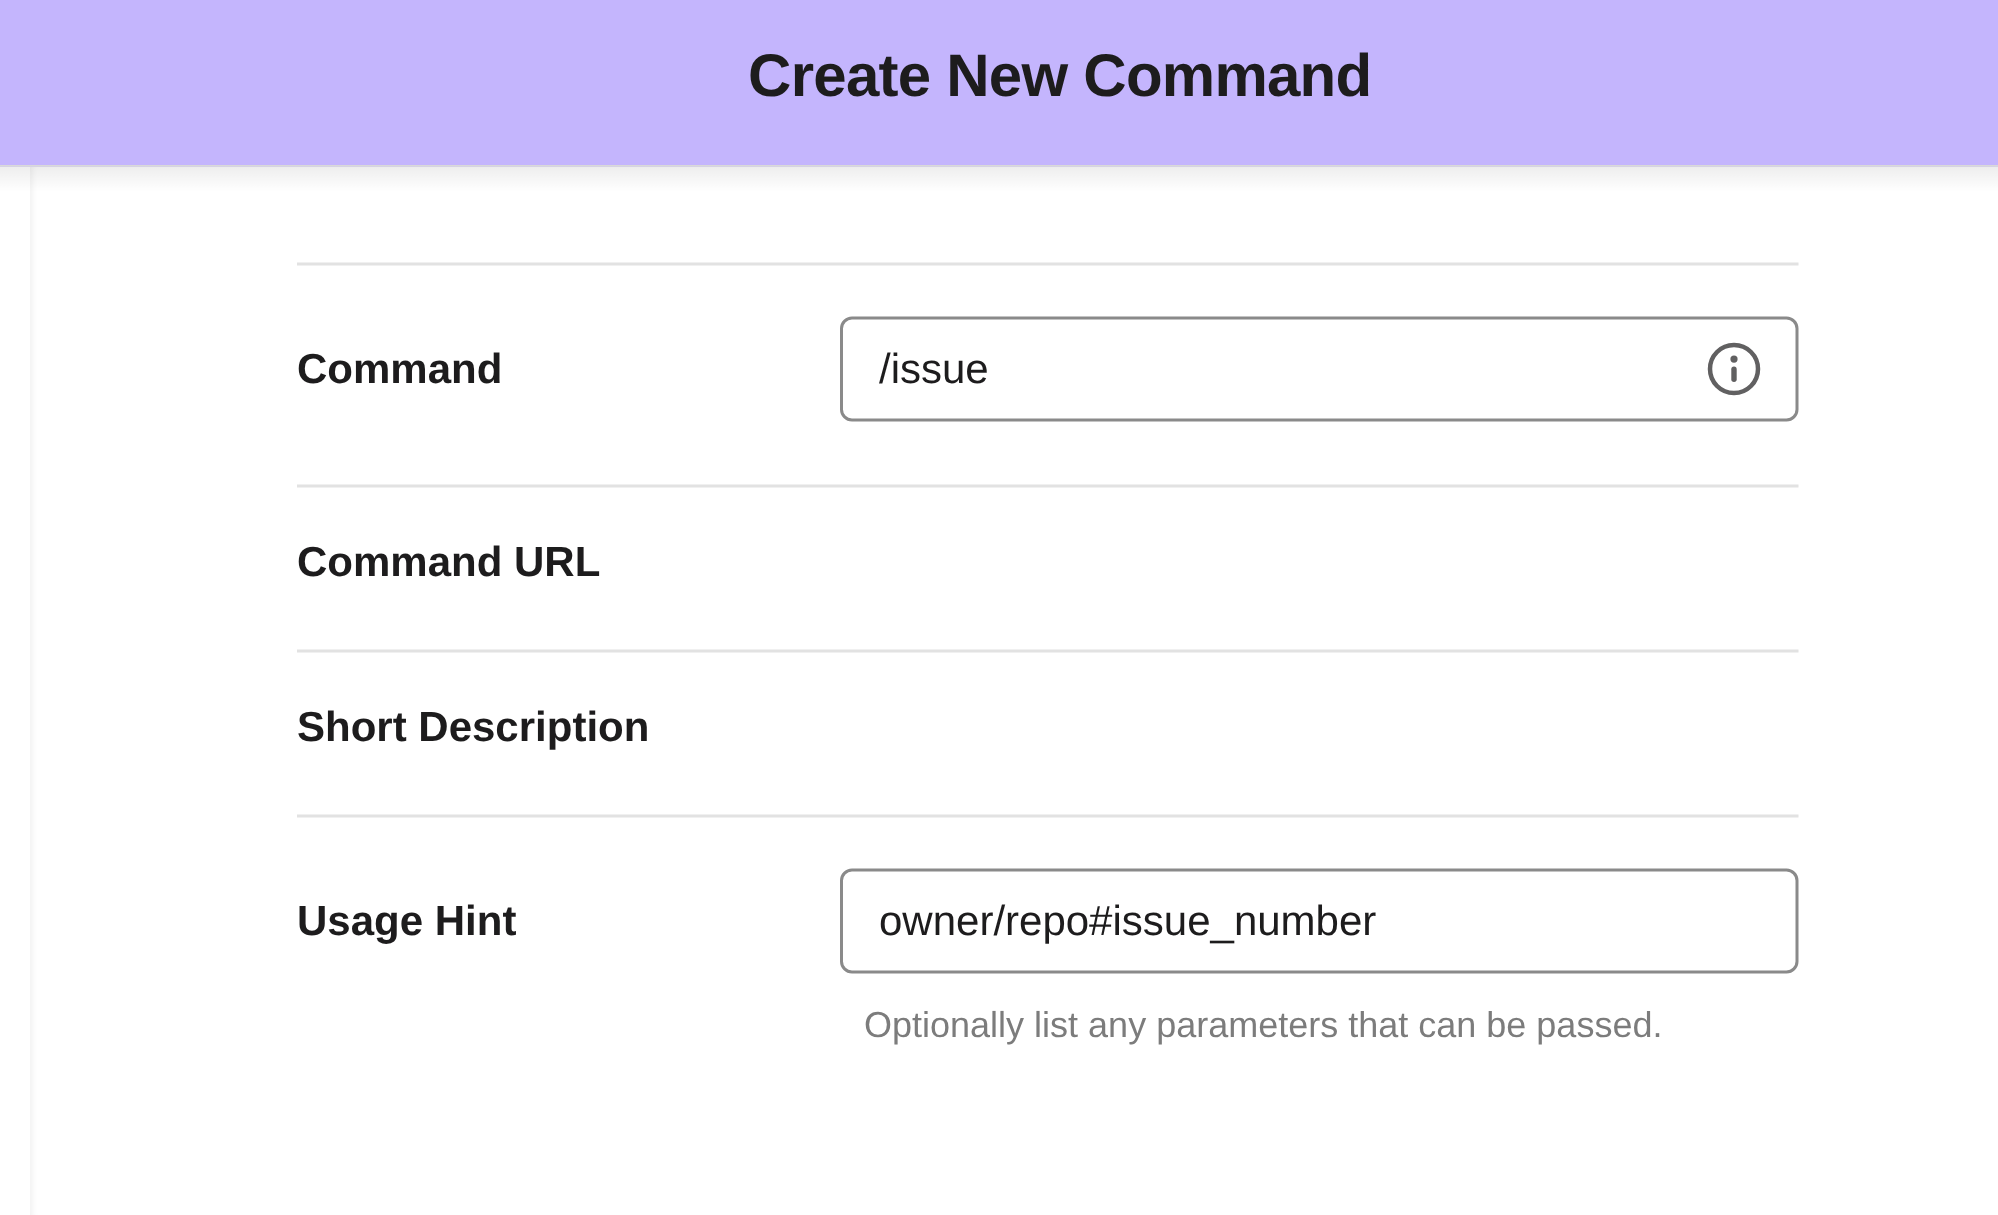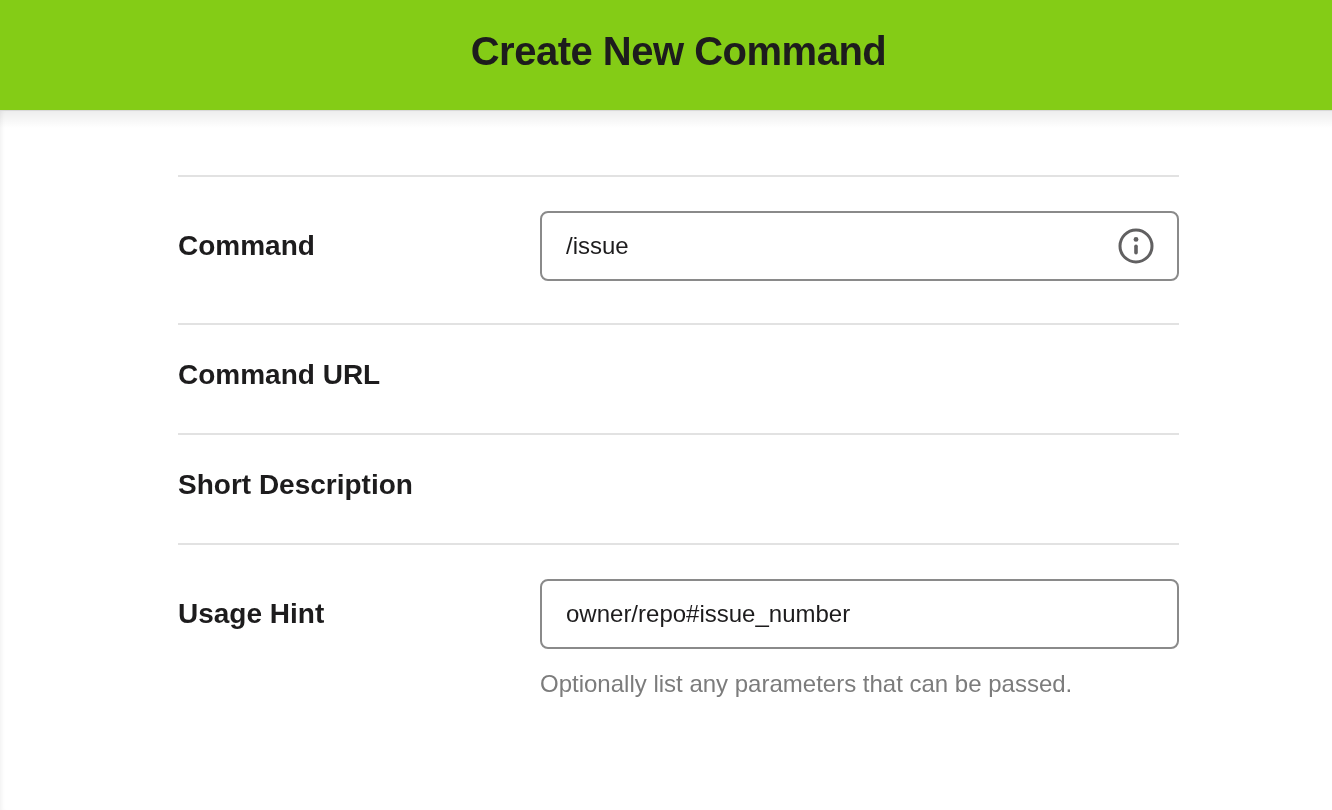--- a/index.html
+++ b/index.html
@@ -12,23 +12,24 @@
     background: #ffffff;
     overflow: hidden;
     font-family: "Liberation Sans", sans-serif;
     color: #1d1c1d;
   }
 
   
   .page-header {
     position: relative;
     height: 110px;
-    background: #84cc16;
+    background: #c4b5fd;
     border-bottom: 1px solid #eaeaea;
     z-index: 2;
+    padding-left: 28px;
   }
   .page-header::after {
     content: "";
     position: absolute;
     left: 0;
     right: 0;
     top: 100%;
     height: 18px;
     background: linear-gradient(to bottom, rgba(0,0,0,0.075), rgba(0,0,0,0));
     pointer-events: none;
@@ -50,20 +51,21 @@
     letter-spacing: -0.5px;
     color: #1d1c1d;
   }
 
   
   .content {
     position: relative;
     height: 700px;
     background: #ffffff;
     box-shadow: inset 4px 0 5px -3px rgba(0,0,0,0.07);
+    margin-left: 20px;
   }
   .command-form {
     margin: 0 0 0 178px;
     padding-top: 64px;
     width: 1001px;
   }
 
   .form-row {
     border-top: 2px solid #e2e2e2;
     padding: 34px 0 42px 0;
@@ -84,41 +86,41 @@
   .text-input {
     display: block;
     width: 100%;
     height: 70px;
     box-sizing: border-box;
     border: 2px solid #8a8a8a;
     border-radius: 8px;
     background: #ffffff;
     color: #1d1c1d;
     font-family: "Liberation Sans", sans-serif;
-    font-size: 24px;
+    font-size: 28px;
     padding: 0 24px;
     outline: none;
   }
   .text-input.with-icon {
     padding-right: 72px;
   }
   .info-icon {
     position: absolute;
     right: 24px;
     top: 50%;
     transform: translateY(-50%);
     width: 38px;
     height: 38px;
     color: #616061;
     cursor: pointer;
     line-height: 0;
   }
   .help-text {
     position: absolute;
-    left: 0;
+    left: 16px;
     top: 91px;
     font-size: 24px;
     color: #7c7c7c;
     white-space: nowrap;
   }
 </style>
 </head>
 <body>
 
 <header class="page-header">

